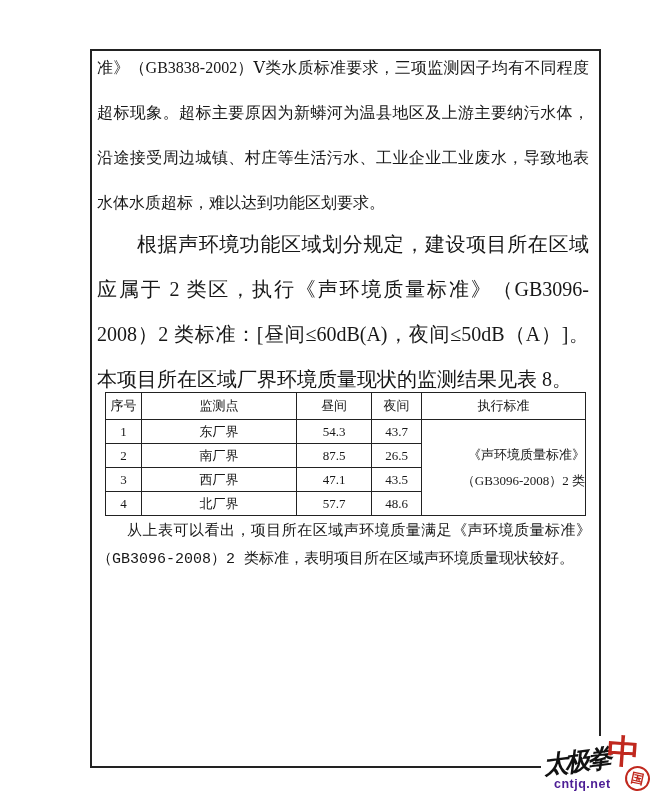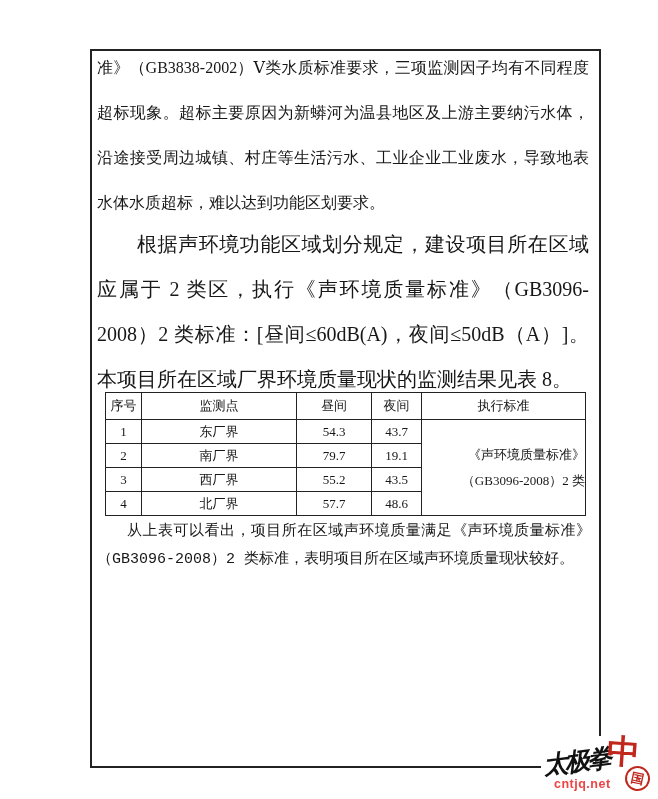--- a/index.html
+++ b/index.html
@@ -39,21 +39,21 @@
     position:absolute;left:2px;top:9px;font-size:25px;font-weight:bold;font-style:italic;
     letter-spacing:-3px;transform:rotate(-7deg);color:#111;
   }
   .wm-zhong{position:absolute;left:66px;top:-6px;font-size:33px;font-weight:bold;color:#c0281e;transform:rotate(4deg);}
   .wm-guo{
     position:absolute;left:84px;top:30px;width:21px;height:21px;border:2px solid #c0281e;border-radius:50%;
     color:#c0281e;font-size:13px;font-weight:bold;display:flex;align-items:center;justify-content:center;
     transform:rotate(12deg);
   }
   .wm-url{
-    position:absolute;left:13px;top:41px;font-size:12.5px;color:#ef4444;
+    position:absolute;left:13px;top:41px;font-size:12.5px;color:#4c1d95;
     font-family:"Liberation Sans","DejaVu Sans",sans-serif;letter-spacing:.5px;font-weight:bold;
   }
 </style>
 </head>
 <body>
 
 <div class="page">
 
   <div class="content-box"></div>
 
@@ -87,27 +87,27 @@
         <td>54.3</td>
         <td>43.7</td>
         <td rowspan="4" class="standard-cell">
           <div>《声环境质量标准》</div>
           <div>（GB3096-2008）2 类</div>
         </td>
       </tr>
       <tr>
         <td>2</td>
         <td>南厂界</td>
-        <td>79.7</td>
-        <td>19.1</td>
+        <td>87.5</td>
+        <td>26.5</td>
       </tr>
       <tr>
         <td>3</td>
         <td>西厂界</td>
-        <td>55.2</td>
+        <td>47.1</td>
         <td>43.5</td>
       </tr>
       <tr>
         <td>4</td>
         <td>北厂界</td>
         <td>57.7</td>
         <td>48.6</td>
       </tr>
     </tbody>
   </table>

